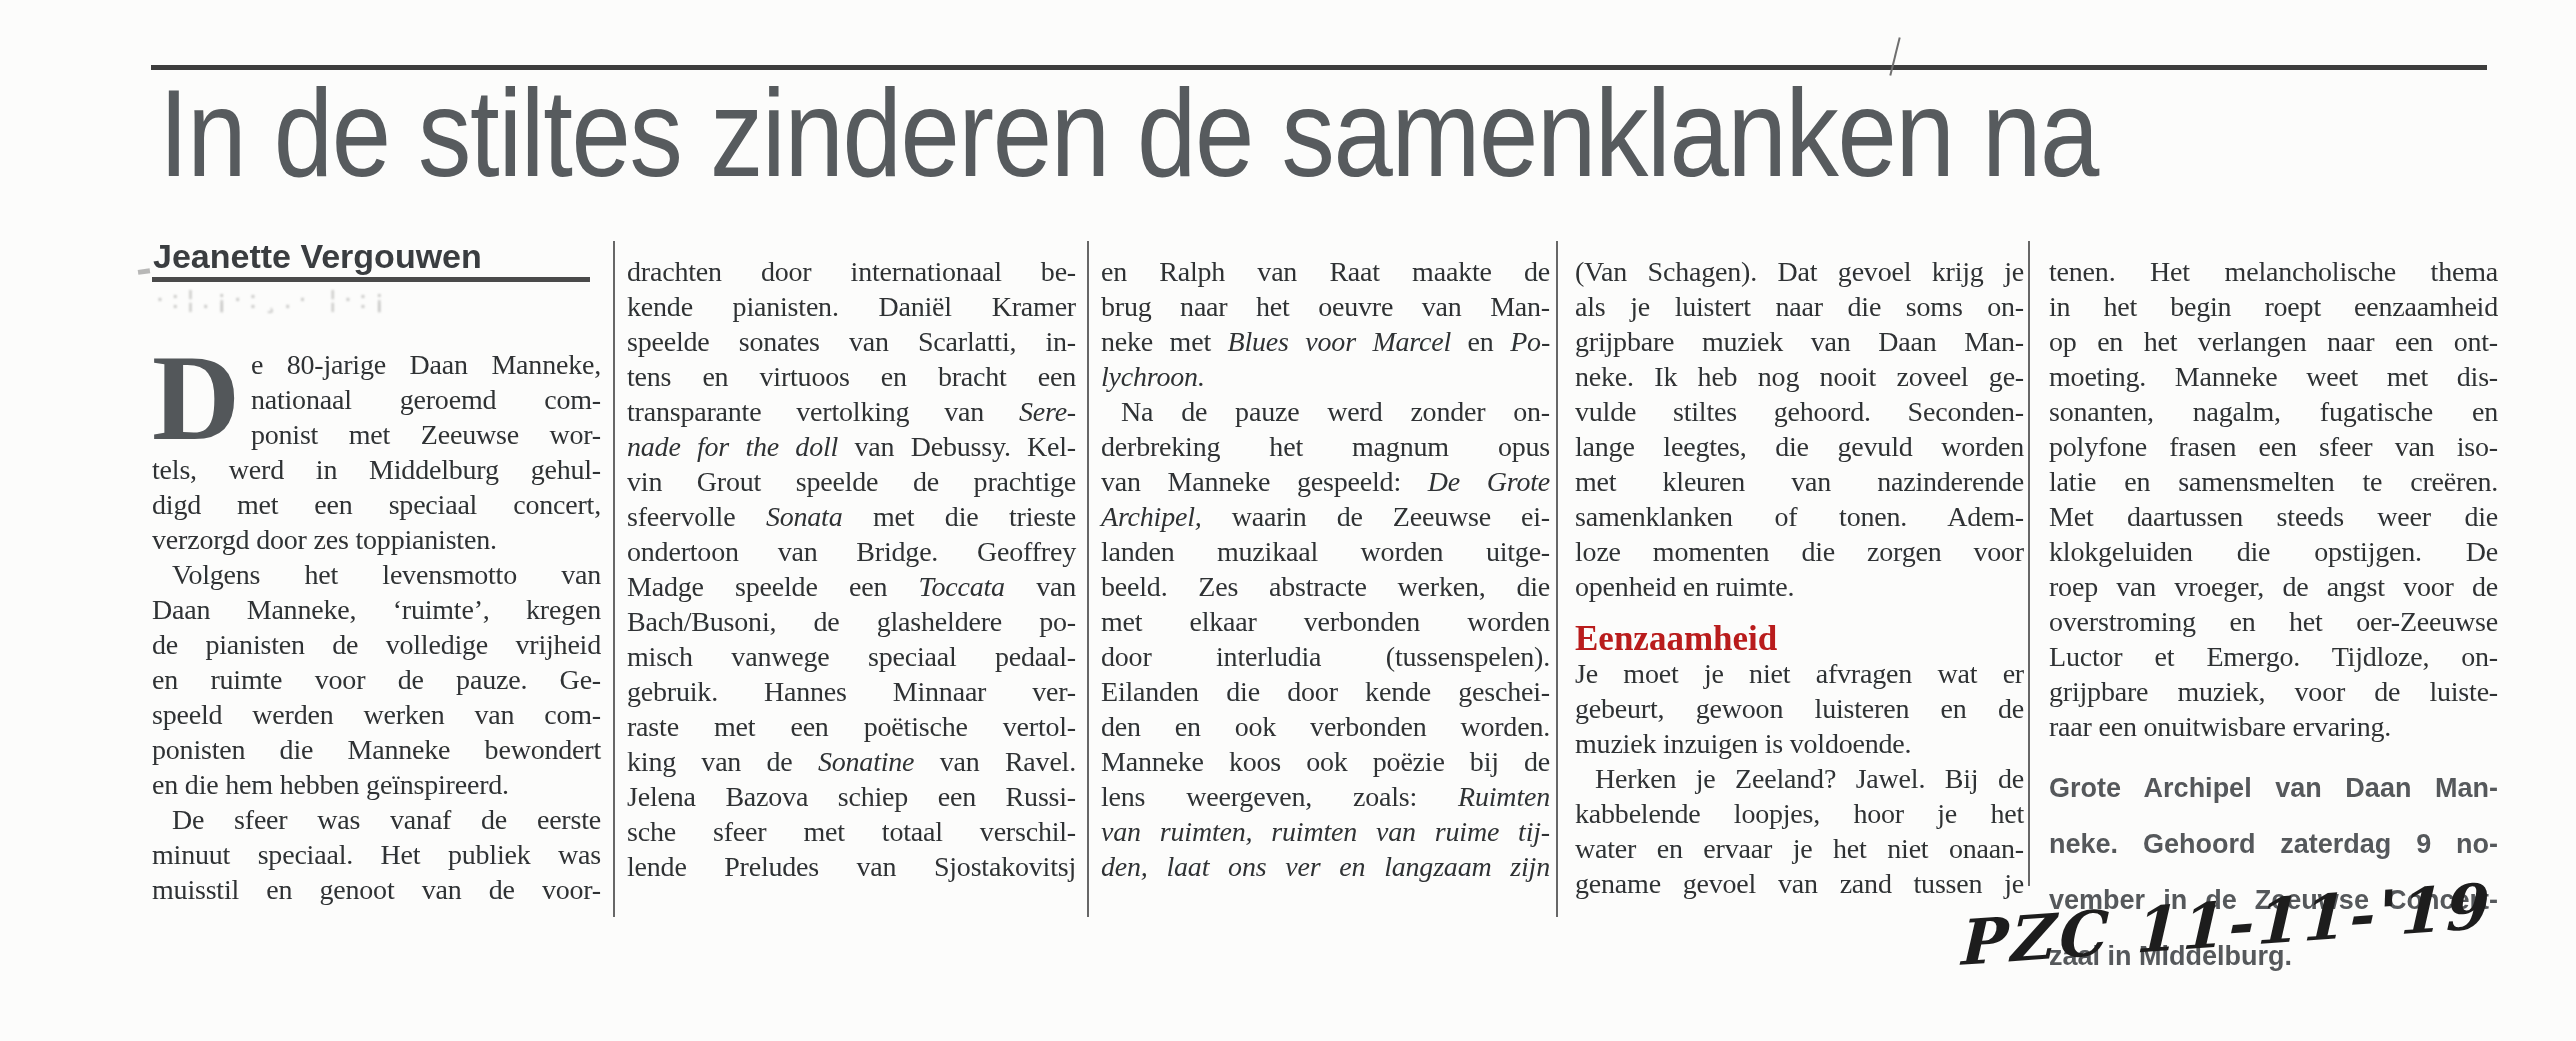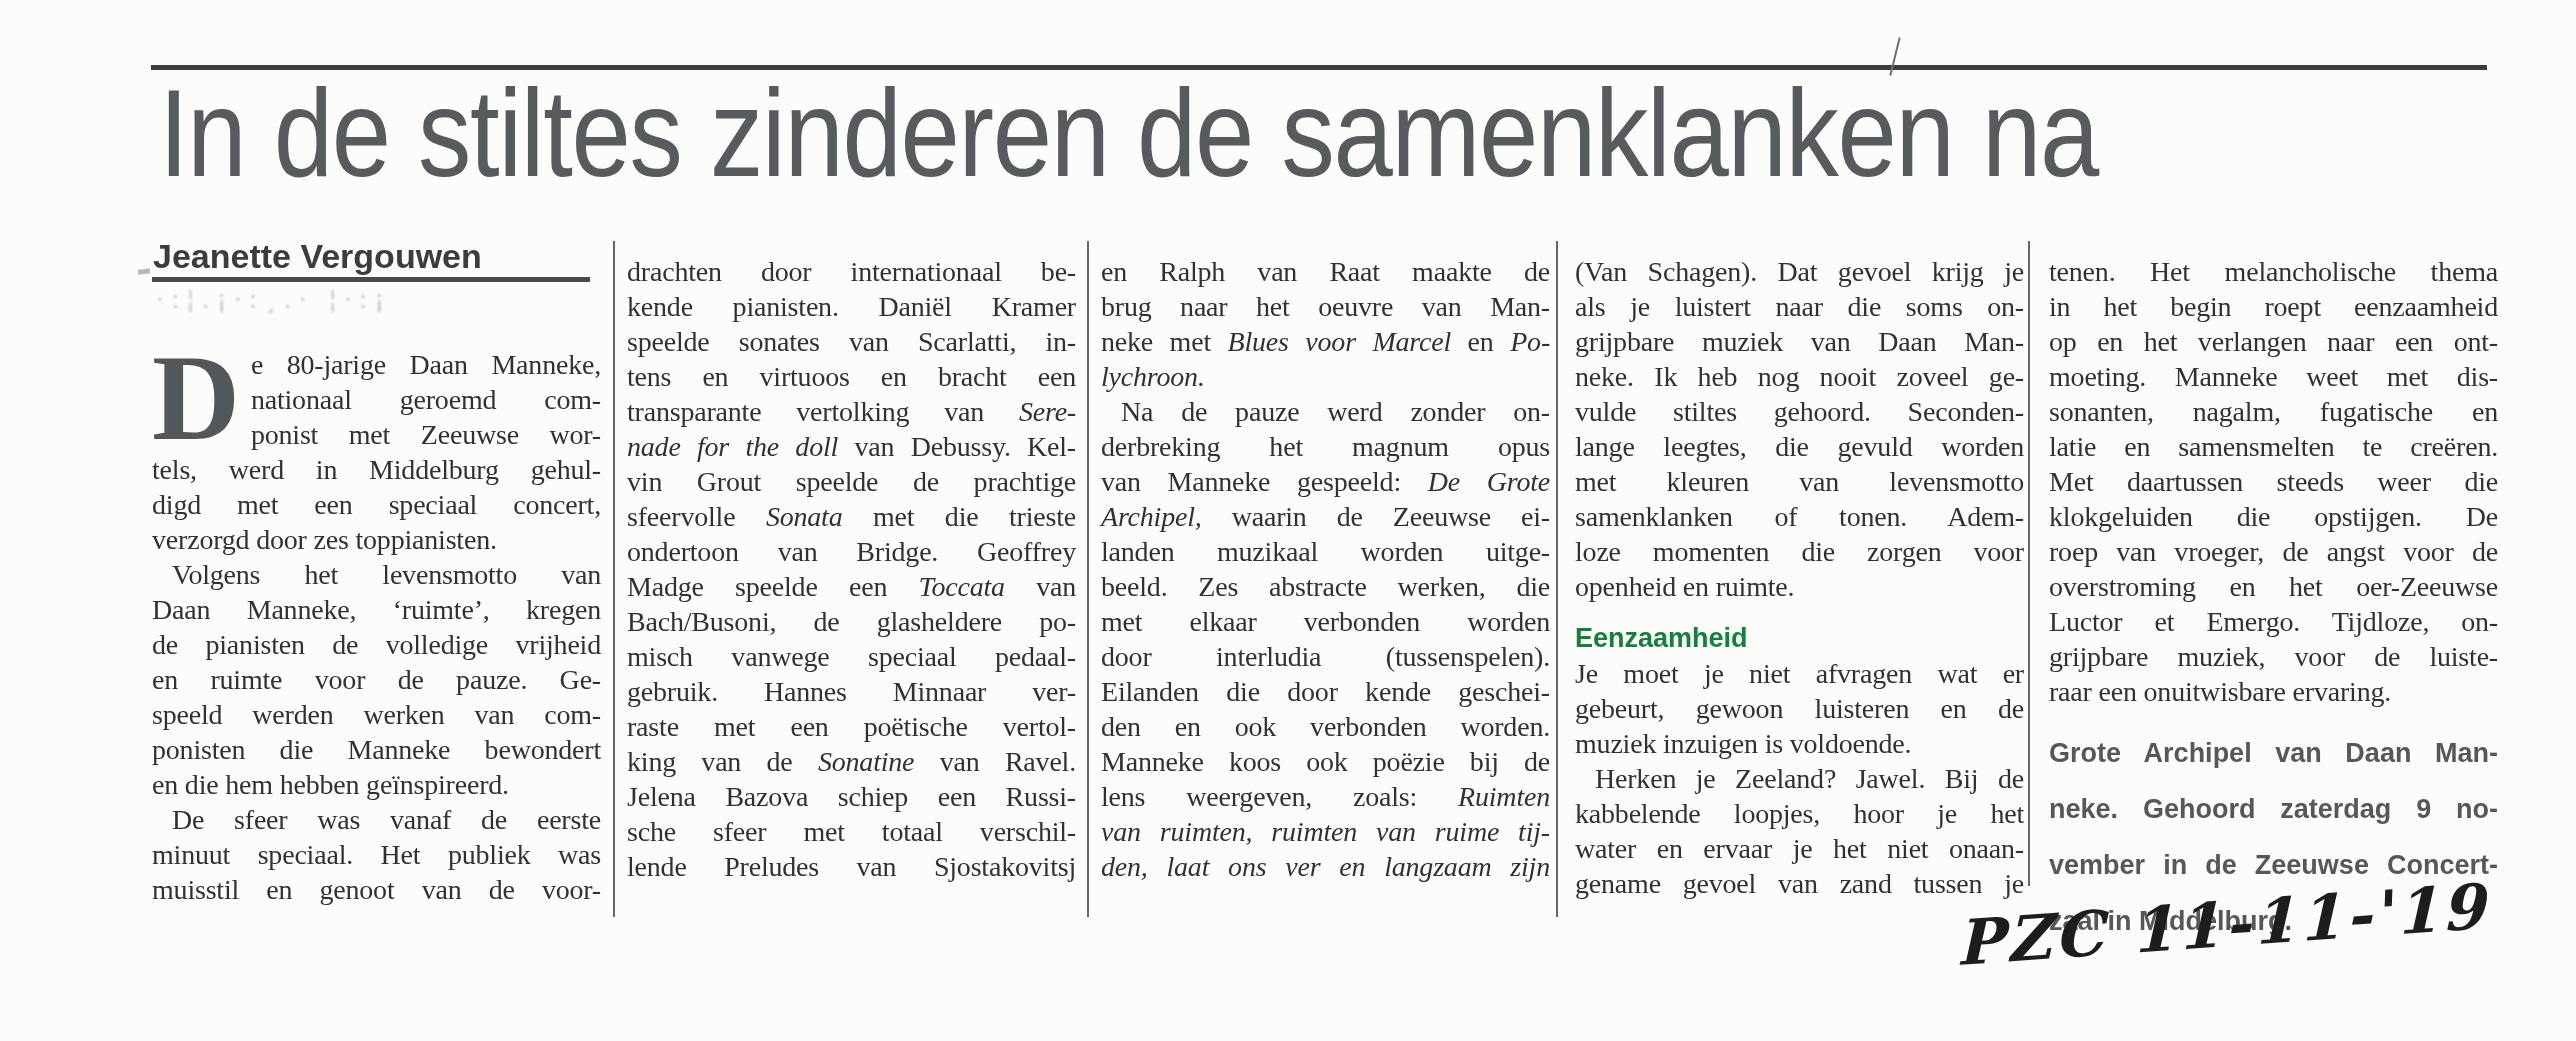--- a/index.html
+++ b/index.html
@@ -25,22 +25,22 @@
   .col-1{left:152px;top:347px;}
   .col-2{left:627px;}
   .col-3{left:1101px;}
   .col-4{left:1575px;}
   .col-5{left:2049px;}
   .ln{font-family:"Liberation Serif",serif;font-size:28px;line-height:35px;color:#2f3234;
       letter-spacing:-0.2px;text-align:justify;text-align-last:justify;}
   .ln.end{text-align-last:left;}
   .ln.ind{text-indent:20px;}
   .ln .it{font-style:italic;font-family:Liberation Serif, serif;}
-  .ln.sub{font-family:Liberation Sans, sans-serif;font-weight:bold;font-size:27px;
-          color:#15803d;text-align-last:left;letter-spacing:0;}
+  .ln.sub{font-family:Liberation Serif, serif;font-weight:bold;font-size:35px;
+          color:#b91c1c;text-align-last:left;letter-spacing:0;}
   .ln.fn{font-family:"Liberation Sans",sans-serif;font-weight:bold;font-size:27px;
          color:#55585b;letter-spacing:0;margin-top:21px;}
   .dropcap{float:left;font-family:"Liberation Serif",serif;font-weight:700;
            font-size:122px;line-height:91px;height:99px;color:#53575a;margin:4.6px 10.8px 0 0;}
   
   .vrule{position:absolute;top:241px;width:2.3px;height:676px;background:#4c4c4c;opacity:.85;}
   .vr-1{left:613px;}
   .vr-2{left:1087px;}
   .vr-3{left:1556px;}
   .vr-4{left:2028px;height:645px;}
@@ -122,39 +122,40 @@
       <div class="ln"><span class="it">van ruimten, ruimten van ruime tij-</span></div>
       <div class="ln"><span class="it">den, laat ons ver en langzaam zijn</span></div>
     </div>
   <div class="col col-4">
       <div class="ln"><span>(Van Schagen). Dat gevoel krijg je</span></div>
       <div class="ln"><span>als je luistert naar die soms on-</span></div>
       <div class="ln"><span>grijpbare muziek van Daan Man-</span></div>
       <div class="ln"><span>neke. Ik heb nog nooit zoveel ge-</span></div>
       <div class="ln"><span>vulde stiltes gehoord. Seconden-</span></div>
       <div class="ln"><span>lange leegtes, die gevuld worden</span></div>
-      <div class="ln"><span>met kleuren van levensmotto</span></div>
+      <div class="ln"><span>met kleuren van nazinderende</span></div>
       <div class="ln"><span>samenklanken of tonen. Adem-</span></div>
       <div class="ln"><span>loze momenten die zorgen voor</span></div>
       <div class="ln end"><span>openheid en ruimte.</span></div>
       <div class="ln end sub" style="margin-top: 17px;"><span>Eenzaamheid</span></div>
       <div class="ln"><span>Je moet je niet afvragen wat er</span></div>
       <div class="ln"><span>gebeurt, gewoon luisteren en de</span></div>
       <div class="ln end"><span>muziek inzuigen is voldoende.</span></div>
       <div class="ln ind"><span>Herken je Zeeland? Jawel. Bij de</span></div>
       <div class="ln"><span>kabbelende loopjes, hoor je het</span></div>
       <div class="ln"><span>water en ervaar je het niet onaan-</span></div>
       <div class="ln"><span>gename gevoel van zand tussen je</span></div>
     </div>
   <div class="col col-5">
       <div class="ln"><span>tenen. Het melancholische thema</span></div>
       <div class="ln"><span>in het begin roept eenzaamheid</span></div>
       <div class="ln"><span>op en het verlangen naar een ont-</span></div>
       <div class="ln"><span>moeting. Manneke weet met dis-</span></div>
       <div class="ln"><span>sonanten, nagalm, fugatische en</span></div>
+      <div class="ln"><span>polyfone frasen een sfeer van iso-</span></div>
       <div class="ln"><span>latie en samensmelten te creëren.</span></div>
       <div class="ln"><span>Met daartussen steeds weer die</span></div>
       <div class="ln"><span>klokgeluiden die opstijgen. De</span></div>
       <div class="ln"><span>roep van vroeger, de angst voor de</span></div>
       <div class="ln"><span>overstroming en het oer-Zeeuwse</span></div>
       <div class="ln"><span>Luctor et Emergo. Tijdloze, on-</span></div>
       <div class="ln"><span>grijpbare muziek, voor de luiste-</span></div>
       <div class="ln end"><span>raar een onuitwisbare ervaring.</span></div>
       <div class="ln fn" style="margin-top: 27px;"><span>Grote Archipel van Daan Man-</span></div>
       <div class="ln fn"><span>neke. Gehoord zaterdag 9 no-</span></div>

